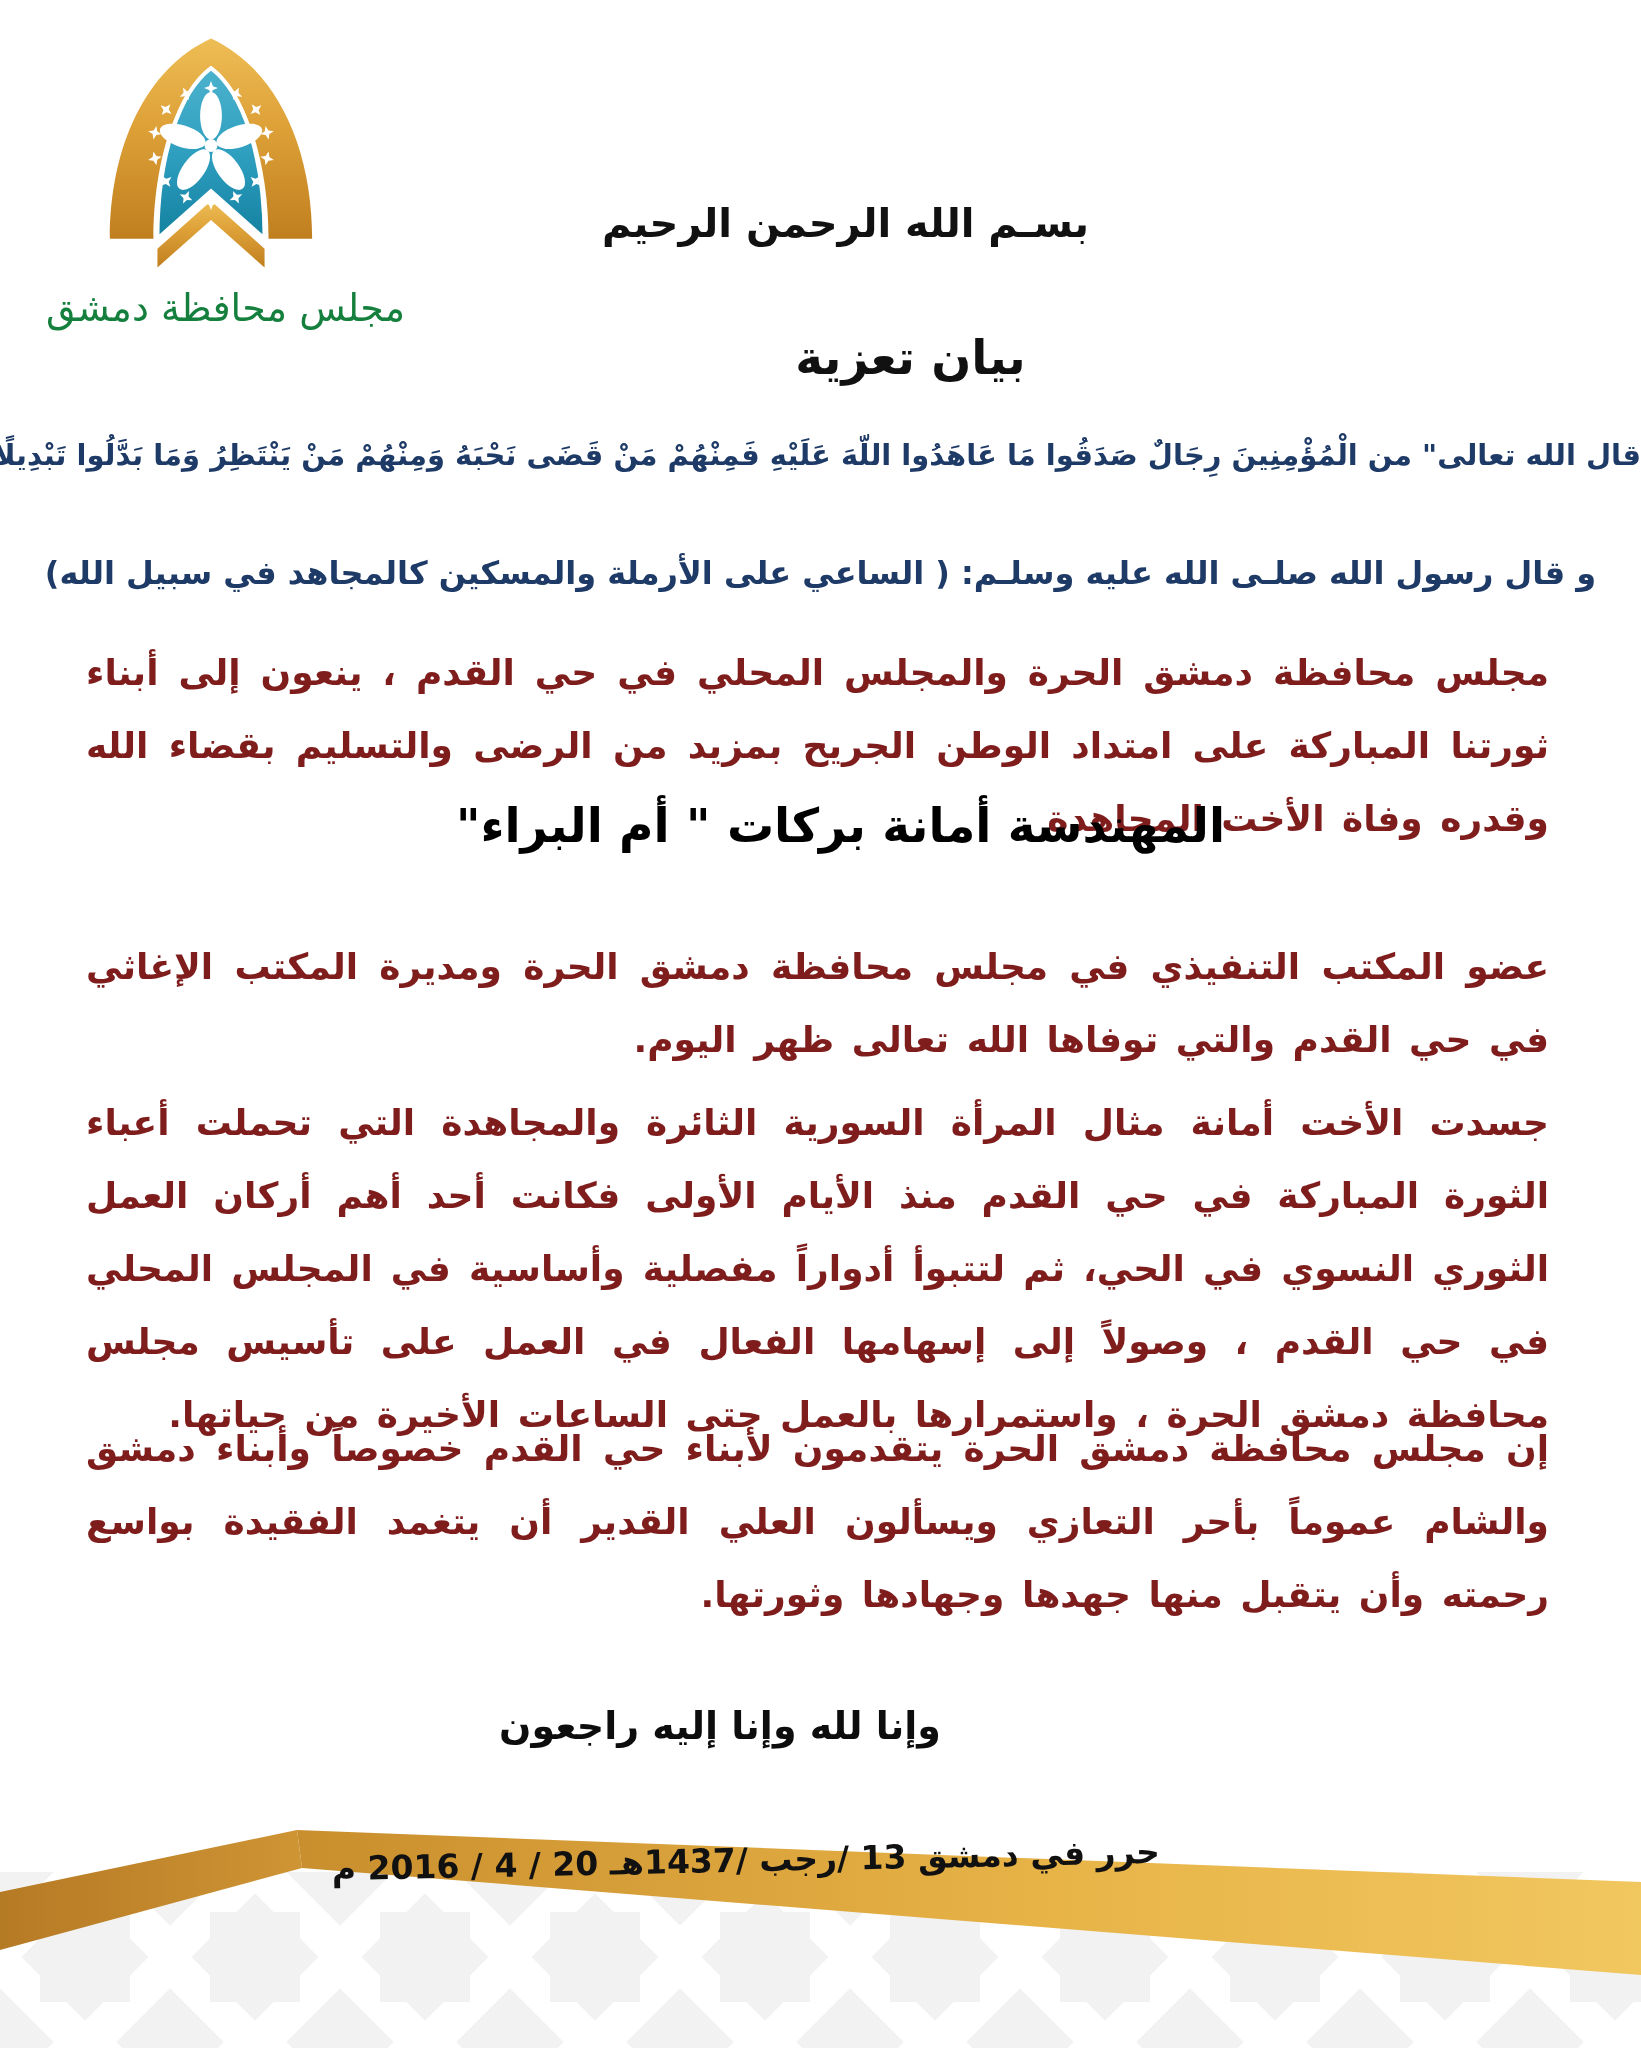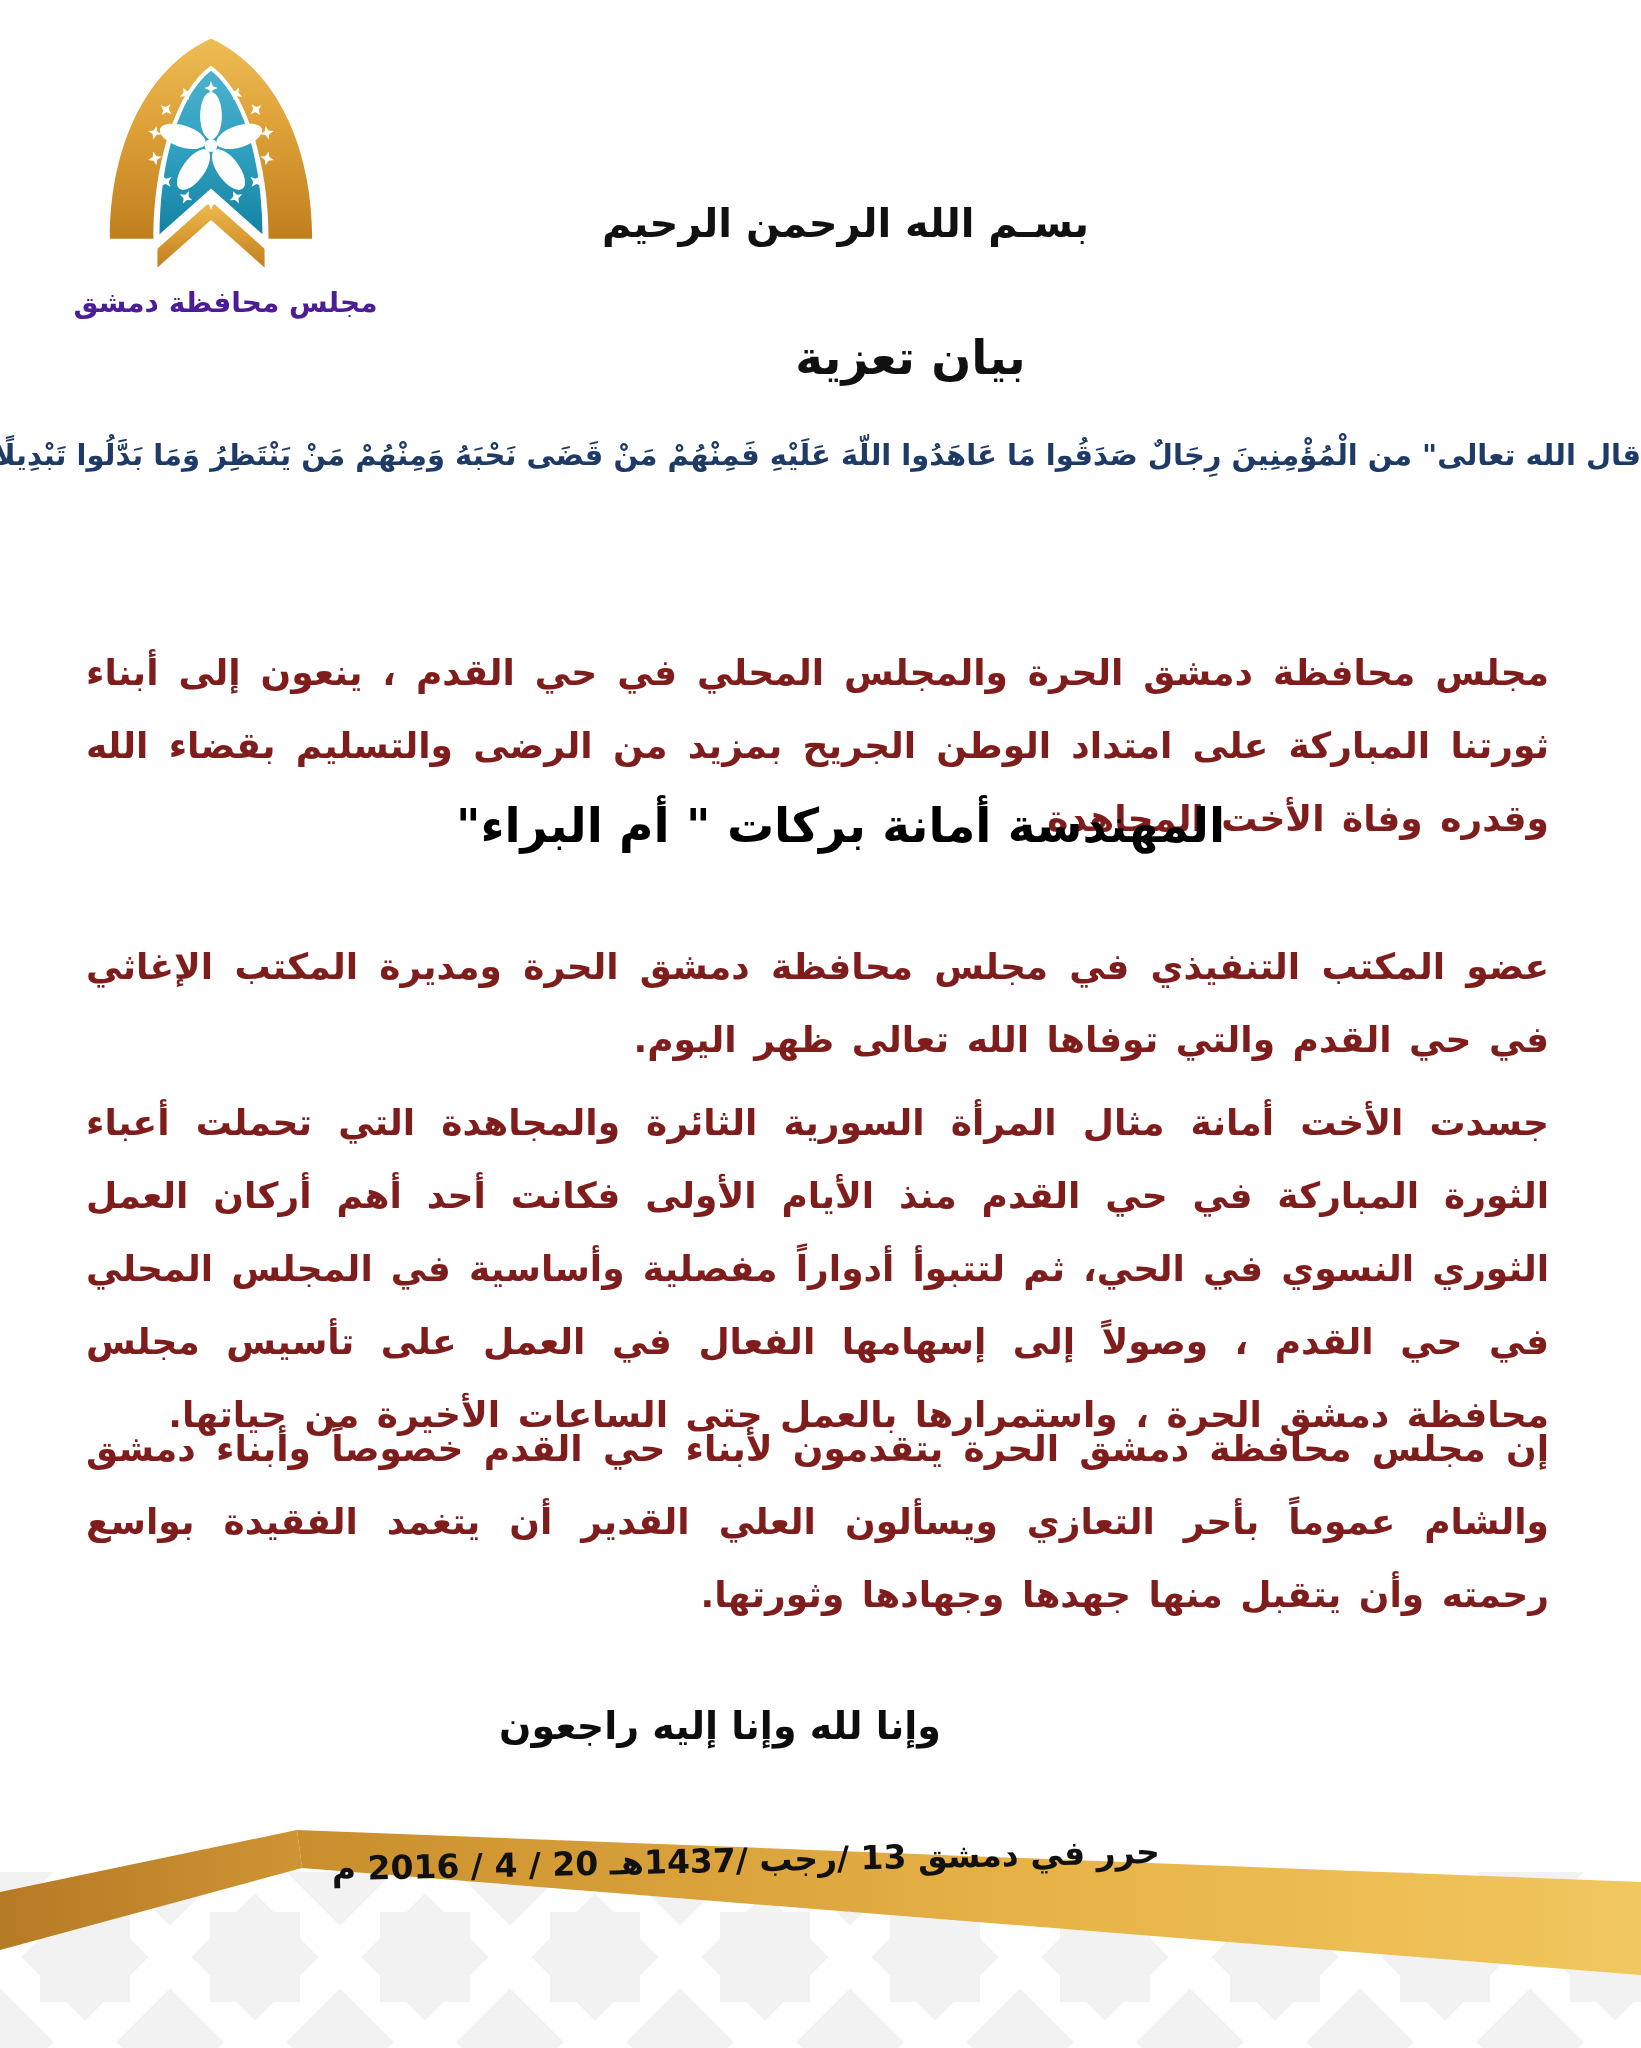--- a/index.html
+++ b/index.html
@@ -4,22 +4,22 @@
 <style>
   * { margin:0; padding:0; box-sizing:border-box; }
   html,body { background:#ffffff; }
   body { width:1641px; height:2048px; position:relative; overflow:hidden;
          font-family:"DejaVu Sans", sans-serif; direction:rtl; }
   .page { position:absolute; inset:0; background:#ffffff; }
 
   
   .logo-emblem { position:absolute; left:92px; top:26px; width:238px; height:248px; }
   .logo-wordmark { position:absolute; left:28px; top:286px; width:395px;
-                   text-align:center; font-size:28px; font-weight:700;
-                   color:#4c1d95; letter-spacing:0; }
+                   text-align:center; font-size:38px; font-weight:400;
+                   color:#15803d; letter-spacing:0; }
 
   .basmala { position:absolute; top:200px; left:0; width:100%; text-align:center;
              transform:translateX(25px); 
              font-size:40px; font-weight:700; color:#111; }
   .doc-title { position:absolute; top:330px; left:0; width:100%; text-align:center;
                transform:translateX(90px);
                font-size:47px; font-weight:700; color:#111; }
 
   
   .quran-line { position:absolute; top:438px; left:0; width:100%; text-align:center;
@@ -108,20 +108,21 @@
   </svg>
 
   <div class="logo-wordmark">مجلس محافظة دمشق</div>
 
   <div class="basmala">بسـم الله الرحمن الرحيم</div>
 
   <div class="doc-title">بيان تعزية</div>
 
   <div class="quran-line">قال الله تعالى" من الْمُؤْمِنِينَ رِجَالٌ صَدَقُوا مَا عَاهَدُوا اللّهَ عَلَيْهِ فَمِنْهُمْ مَنْ قَضَى نَحْبَهُ وَمِنْهُمْ مَنْ يَنْتَظِرُ وَمَا بَدَّلُوا تَبْدِيلًا"</div>
 
+  <div class="hadith-line">و قال رسول الله صلـى الله عليه وسلـم: ( الساعي على الأرملة والمسكين كالمجاهد في سبيل الله)</div>
 
   <div class="para para1">مجلس محافظة دمشق الحرة والمجلس المحلي في حي القدم ،  ينعون إلى أبناء ثورتنا المباركة على امتداد الوطن الجريح بمزيد من الرضى والتسليم بقضاء الله وقدره وفاة الأخت المجاهدة</div>
 
   <div class="deceased-name">المهندسة أمانة بركات  " أم البراء"</div>
 
   <div class="para para3">جسدت الأخت أمانة مثال المرأة السورية الثائرة والمجاهدة التي تحملت أعباء الثورة المباركة في حي القدم منذ الأيام الأولى فكانت أحد أهم أركان العمل الثوري النسوي في الحي، ثم لتتبوأ أدواراً مفصلية وأساسية في المجلس المحلي في حي القدم ، وصولاً إلى إسهامها الفعال في العمل على تأسيس مجلس محافظة دمشق الحرة ، واستمرارها بالعمل حتى الساعات الأخيرة من حياتها.</div>
 
   <div class="para para2">عضو المكتب التنفيذي في مجلس محافظة دمشق الحرة ومديرة المكتب الإغاثي في حي القدم والتي توفاها الله تعالى ظهر اليوم.</div>
 
   <div class="para para4">إن مجلس محافظة دمشق الحرة يتقدمون لأبناء حي القدم خصوصاً وأبناء دمشق والشام عموماً بأحر التعازي ويسألون العلي القدير أن يتغمد الفقيدة بواسع رحمته وأن يتقبل منها جهدها وجهادها وثورتها.</div>

